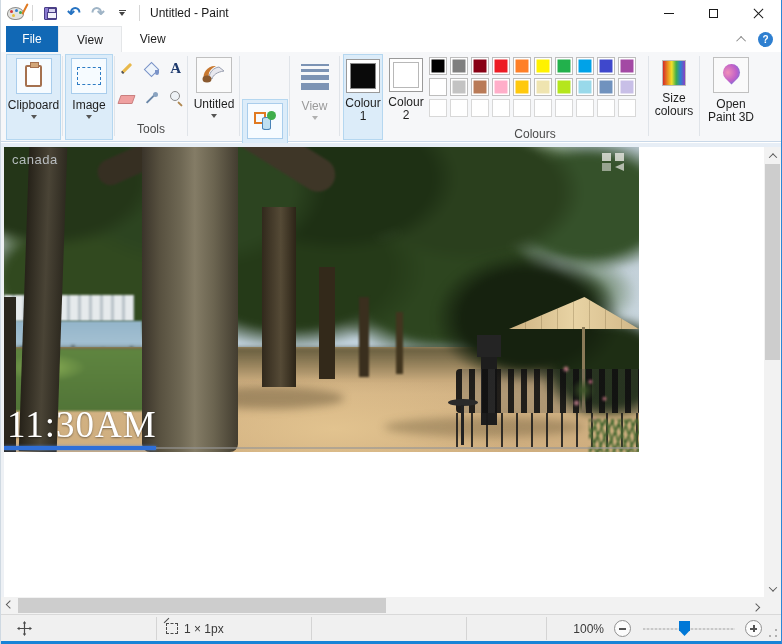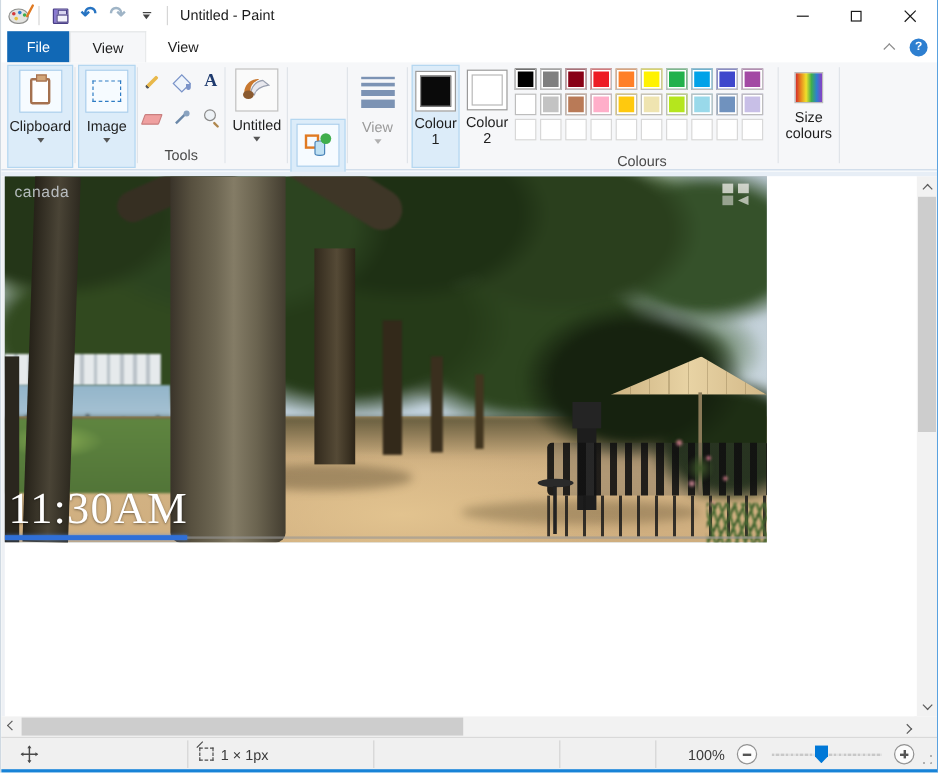--- a/index.html
+++ b/index.html
@@ -402,20 +402,26 @@
     </div>
     <div class="grouplabel" style="left:428px; top:75px; width:212px;">Colours</div>
 
     <div class="bigbtn" style="left:650px; width:46px;">
       <div style="margin-top:6px; margin-bottom:6px;">
           <div class="rainbow-icon"></div>
         </div>
       <div class="lbl"><span>Size</span><br><span>colours</span></div>
     </div>
 
+    <div class="bigbtn" style="left:702px; width:56px;">
+      <div class="iconbox grey">
+          <div class="p3d-icon"></div>
+        </div>
+      <div class="lbl"><span>Open</span><br><span>Paint 3D</span></div>
+    </div>
   </div>
   <div class="ribbon-strip"></div>
 
   <div class="viewport">
     <div class="photo">
       <div class="ph-sky"></div>
       <div class="ph-foliage"></div>
       <div class="ph-bridge"></div>
       <div class="ph-water"></div>
       <div class="ph-people"></div>

